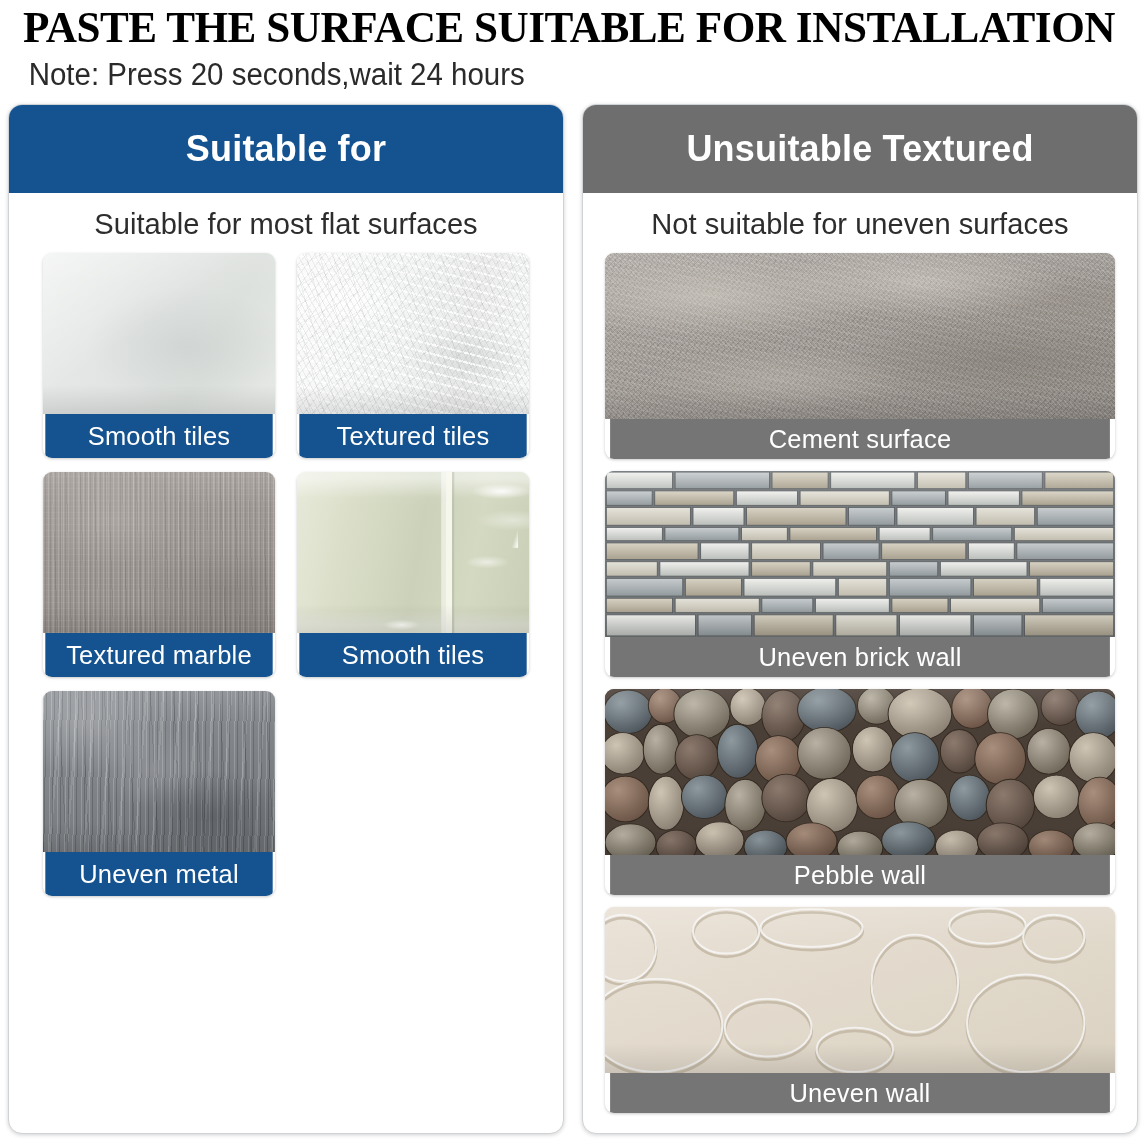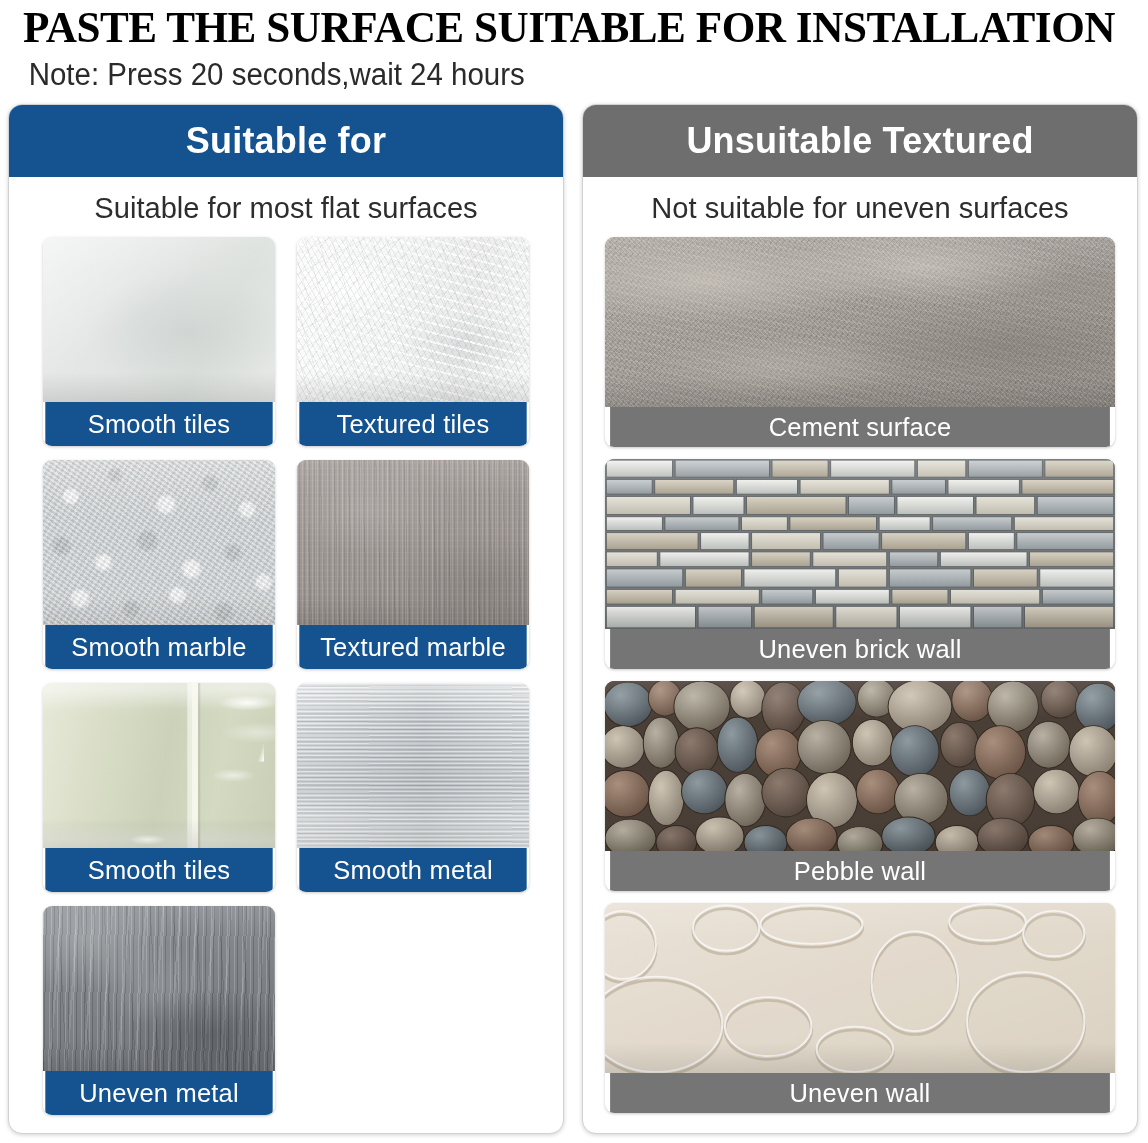--- a/index.html
+++ b/index.html
@@ -47,21 +47,21 @@
     border-radius:14px;
     box-shadow:0 1px 4px rgba(0,0,0,.18);
     overflow:hidden;
     display:flex;
     flex-direction:column;
   }
   .panel.left  { width:556px; }
   .panel.right { width:556px; }
 
   .panel-header {
-    height:72px;
+    height:88px;
     display:flex; align-items:center; justify-content:center;
     color:#fff;
     font-size:36px;
     font-weight:bold;
     letter-spacing:.2px;
   }
   .panel.left  .panel-header { background:#14538f; }
   .panel.right .panel-header { background:#6e6e6e; }
 
   .panel-sub {
@@ -361,47 +361,35 @@
         <div class="caption left-cap">Smooth tiles</div>
       </div>
 
       <div class="card">
         <div class="swatch tex-textured-tile">
           <div class="vignette"></div>
         </div>
         <div class="caption left-cap">Textured tiles</div>
       </div>
 
-      <div class="card">
-        <div class="swatch tex-smooth-marble">
-          <div class="vignette"></div>
-        </div>
-        <div class="caption left-cap">Smooth marble</div>
-      </div>
 
       <div class="card">
         <div class="swatch tex-textured-marble">
           <div class="vignette"></div>
         </div>
         <div class="caption left-cap">Textured marble</div>
       </div>
 
       <div class="card">
         <div class="swatch tex-glass">
           <div class="vignette"></div>
         </div>
         <div class="caption left-cap">Smooth tiles</div>
       </div>
 
-      <div class="card">
-        <div class="swatch tex-smooth-metal">
-          <div class="vignette"></div>
-        </div>
-        <div class="caption left-cap">Smooth metal</div>
-      </div>
 
       <div class="card">
         <div class="swatch tex-uneven-metal">
           <div class="vignette"></div>
         </div>
         <div class="caption left-cap">Uneven metal</div>
       </div>
 
 
     </div>

